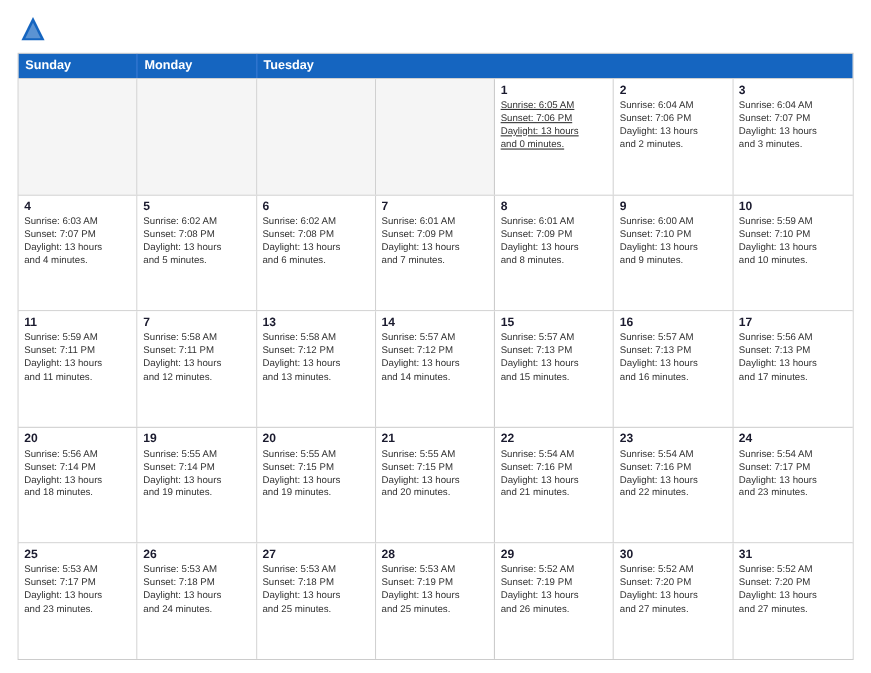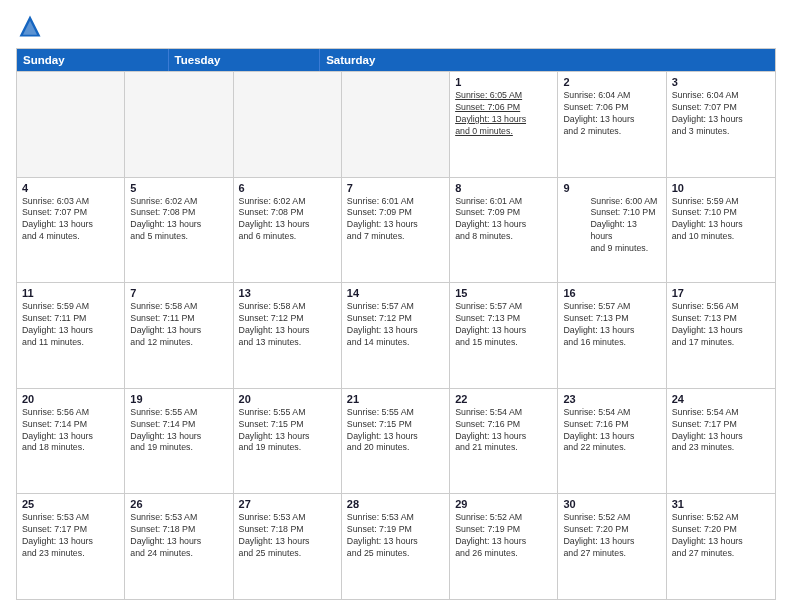--- a/index.html
+++ b/index.html
@@ -61,21 +61,21 @@
       color: #333;
     }
     .calendar {
       flex: 1;
       display: flex;
       flex-direction: column;
       border: 1px solid #ccc;
     }
     .cal-header-row {
       display: grid;
-      grid-template-columns: repeat(5, 1fr);
+      grid-template-columns: repeat(7, 1fr);
       background: #1565c0;
     }
     .cal-header-cell {
       color: #fff;
       font-size: 11.5px;
       font-weight: bold;
       padding: 5px 6px;
       border-right: 1px solid #3a7bd5;
       text-align: left;
     }
@@ -132,22 +132,22 @@
     </div>
     <div class="title-block">
       <div class="month-title"></div>
       <div class="location"></div>
     </div>
   </div>
 
   <div class="calendar">
     <div class="cal-header-row">
     <div class="cal-header-cell">Sunday</div>
+        <div class="cal-header-cell">Monday</div>
         <div class="cal-header-cell">Tuesday</div>
-        <div class="cal-header-cell">Saturday</div>
       </div>
     <div class="cal-body">
     <div class="cal-row">
           <div class="cal-cell empty"></div>
           <div class="cal-cell empty"></div>
           <div class="cal-cell empty"></div>
           <div class="cal-cell empty"></div>
           <div class="cal-cell">
             <div class="day-number">1</div>
             <div class="cell-info" style="white-space: pre-line; text-decoration: underline;">Sunrise: 6:05 AM
@@ -201,21 +201,21 @@
           </div>
           <div class="cal-cell">
             <div class="day-number">8</div>
             <div class="cell-info" style="white-space: pre-line;">Sunrise: 6:01 AM
 Sunset: 7:09 PM
 Daylight: 13 hours
 and 8 minutes.</div>
           </div>
           <div class="cal-cell">
             <div class="day-number">9</div>
-            <div class="cell-info" style="white-space: pre-line; margin-left: 27px;">Sunrise: 6:00 AM
+            <div class="cell-info" style="white-space: pre-line;">Sunrise: 6:00 AM
 Sunset: 7:10 PM
 Daylight: 13 hours
 and 9 minutes.</div>
           </div>
           <div class="cal-cell">
             <div class="day-number">10</div>
             <div class="cell-info" style="white-space: pre-line;">Sunrise: 5:59 AM
 Sunset: 7:10 PM
 Daylight: 13 hours
 and 10 minutes.</div>

